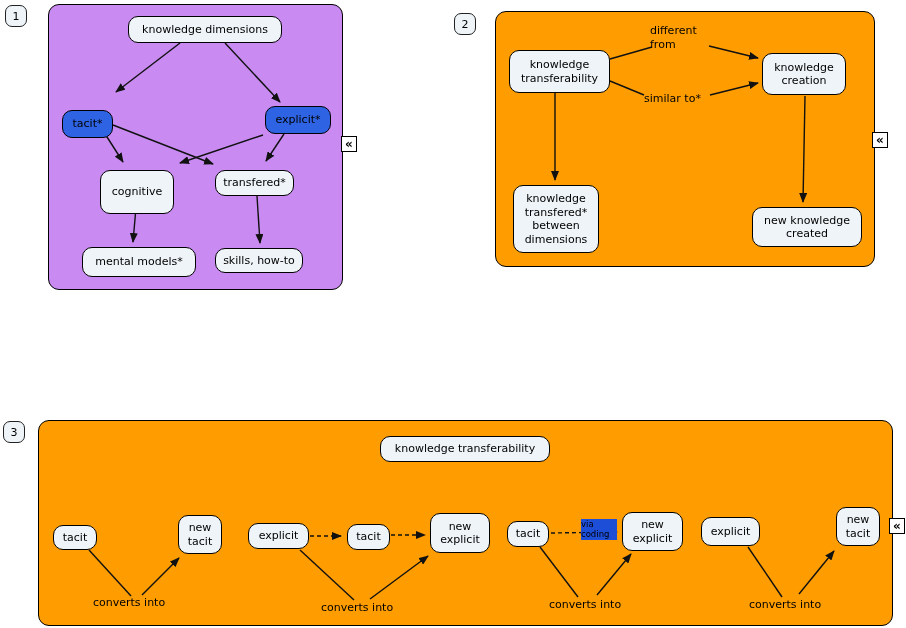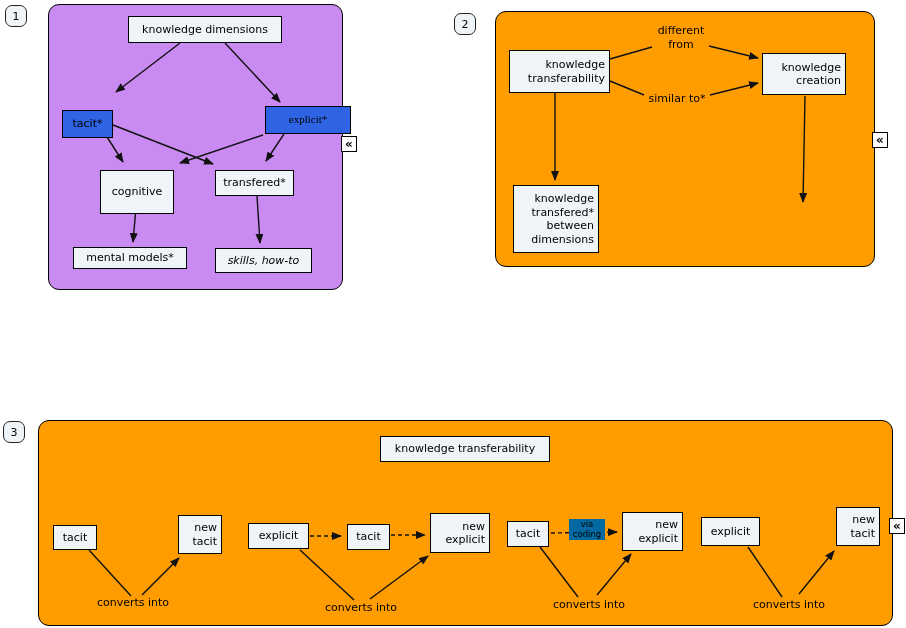--- a/index.html
+++ b/index.html
@@ -7,31 +7,31 @@
     position:relative; width:906px; height:628px; overflow:hidden;
     background:#ffffff; font-family:"DejaVu Sans","Liberation Sans",sans-serif;
     color:#000;
   }
   .map-box { position:absolute; border:1px solid #000; border-radius:11px; box-sizing:border-box; }
   .map-box.purple { background:#c98bf2; }
   .map-box.orange { background:#ff9d00; }
   .links { position:absolute; z-index:2; }
   .node {
     position:absolute; z-index:3; box-sizing:border-box;
-    display:flex; align-items:center; justify-content:center; text-align:right;
-    background:#eff4f8; border:1.4px solid #000; border-radius:0;
+    display:flex; align-items:center; justify-content:center; text-align:center;
+    background:#eff4f8; border:1.4px solid #000; border-radius:10px;
     font-size:11px; line-height:13.5px; padding:2px 4px; white-space:normal;
   }
   .node.blue { background:#2e64e4; }
   .link-label {
     position:absolute; z-index:3; font-size:11px; line-height:14px;
-    text-align:center; color:#000;
+    color:#000;
   }
   .link-label.small {
-    font-size:8.5px; line-height:9.5px; background:#0369a1; padding:1px 0;
+    font-size:8.5px; line-height:9.5px; background:#1d4ed8; padding:1px 0;margin-left:12px;
   }
   .badge {
     position:absolute; z-index:4; box-sizing:border-box;
     width:22px; height:22px; display:flex; align-items:center; justify-content:center;
     background:#eff4f8; border:1.3px solid #222; border-radius:7px; font-size:11px;
   }
   .collapse {
     position:absolute; z-index:5; box-sizing:border-box;
     width:16px; height:16px; display:flex; align-items:center; justify-content:center;
     background:#ffffff; border:1.3px solid #000; font-size:12px; font-weight:bold;
@@ -60,25 +60,25 @@
     <line x1="52" y1="122" x2="75" y2="158" marker-end="url(#ah1)"></line>
     <line x1="65" y1="121" x2="165" y2="160" marker-end="url(#ah1)"></line>
     <line x1="215" y1="131" x2="132" y2="159" marker-end="url(#ah1)"></line>
     <line x1="236" y1="130" x2="218" y2="157" marker-end="url(#ah1)"></line>
     <line x1="89" y1="192" x2="85" y2="238" marker-end="url(#ah1)"></line>
     <line x1="209" y1="192" x2="212" y2="239" marker-end="url(#ah1)"></line>
   </svg>
 
   <div class="node" style="left:128px; top:16px; width:154px; height:27px;">knowledge dimensions</div>
   <div class="node blue" style="left:62px; top:110px; width:51px; height:28px;">tacit*</div>
-  <div class="node blue" style="left:265px; top:106px; width:86px; height:28px;font-family:Liberation Serif, serif;">explicit*</div>
+  <div class="node blue" style="left:265px; top:106px; width:66px; height:28px;">explicit*</div>
   <div class="node" style="left:100px; top:170px; width:74px; height:44px;">cognitive</div>
   <div class="node" style="left:215px; top:170px; width:79px; height:26px;">transfered*</div>
-  <div class="node" style="left:73px; top:247px; width:114px; height:22px;">mental models*</div>
-  <div class="node" style="left:215px; top:248px; width:97px; height:25px;font-style:italic;">skills, how-to</div>
+  <div class="node" style="left:82px; top:247px; width:114px; height:30px;">mental models*</div>
+  <div class="node" style="left:215px; top:248px; width:88px; height:25px;">skills, how-to</div>
 
   <div class="collapse" style="left:341px; top:136px;">«</div>
 
   <div class="badge" style="left:454px; top:13px;">2</div>
 
   <div class="map-box orange" style="left:495px; top:11px; width:380px; height:256px;"></div>
 
   <svg class="links" style="left:495px; top:11px;" width="380" height="256">
     <defs>
       <marker id="ah2" viewBox="0 0 10 8" refX="9" refY="4" markerWidth="10" markerHeight="8" orient="auto" markerUnits="userSpaceOnUse">
@@ -89,20 +89,21 @@
     <line x1="214" y1="35" x2="263" y2="47" marker-end="url(#ah2)"></line>
     <line x1="115" y1="70" x2="149" y2="84"></line>
     <line x1="215" y1="84" x2="263" y2="72" marker-end="url(#ah2)"></line>
     <line x1="60" y1="82" x2="60" y2="169" marker-end="url(#ah2)"></line>
     <line x1="310" y1="85" x2="308" y2="191" marker-end="url(#ah2)"></line>
   </svg>
 
   <div class="node" style="left:509px; top:50px; width:101px; height:43px;">knowledge transferability</div>
   <div class="node" style="left:513px; top:185px; width:86px; height:68px;">knowledge transfered* between dimensions</div>
   <div class="node" style="left:762px; top:53px; width:84px; height:42px;">knowledge creation</div>
+  <div class="node" style="left:752px; top:207px; width:110px; height:40px;">new knowledge created</div>
 
   <div class="link-label" style="left:650px; top:24px; width:62px;">different from</div>
   <div class="link-label" style="left:644px; top:92px; width:66px;">similar to*</div>
 
   <div class="collapse" style="left:872px; top:132px;">«</div>
 
   <div class="badge" style="left:3px; top:421px;">3</div>
 
   <div class="map-box orange" style="left:38px; top:420px; width:855px; height:206px;"></div>
 

